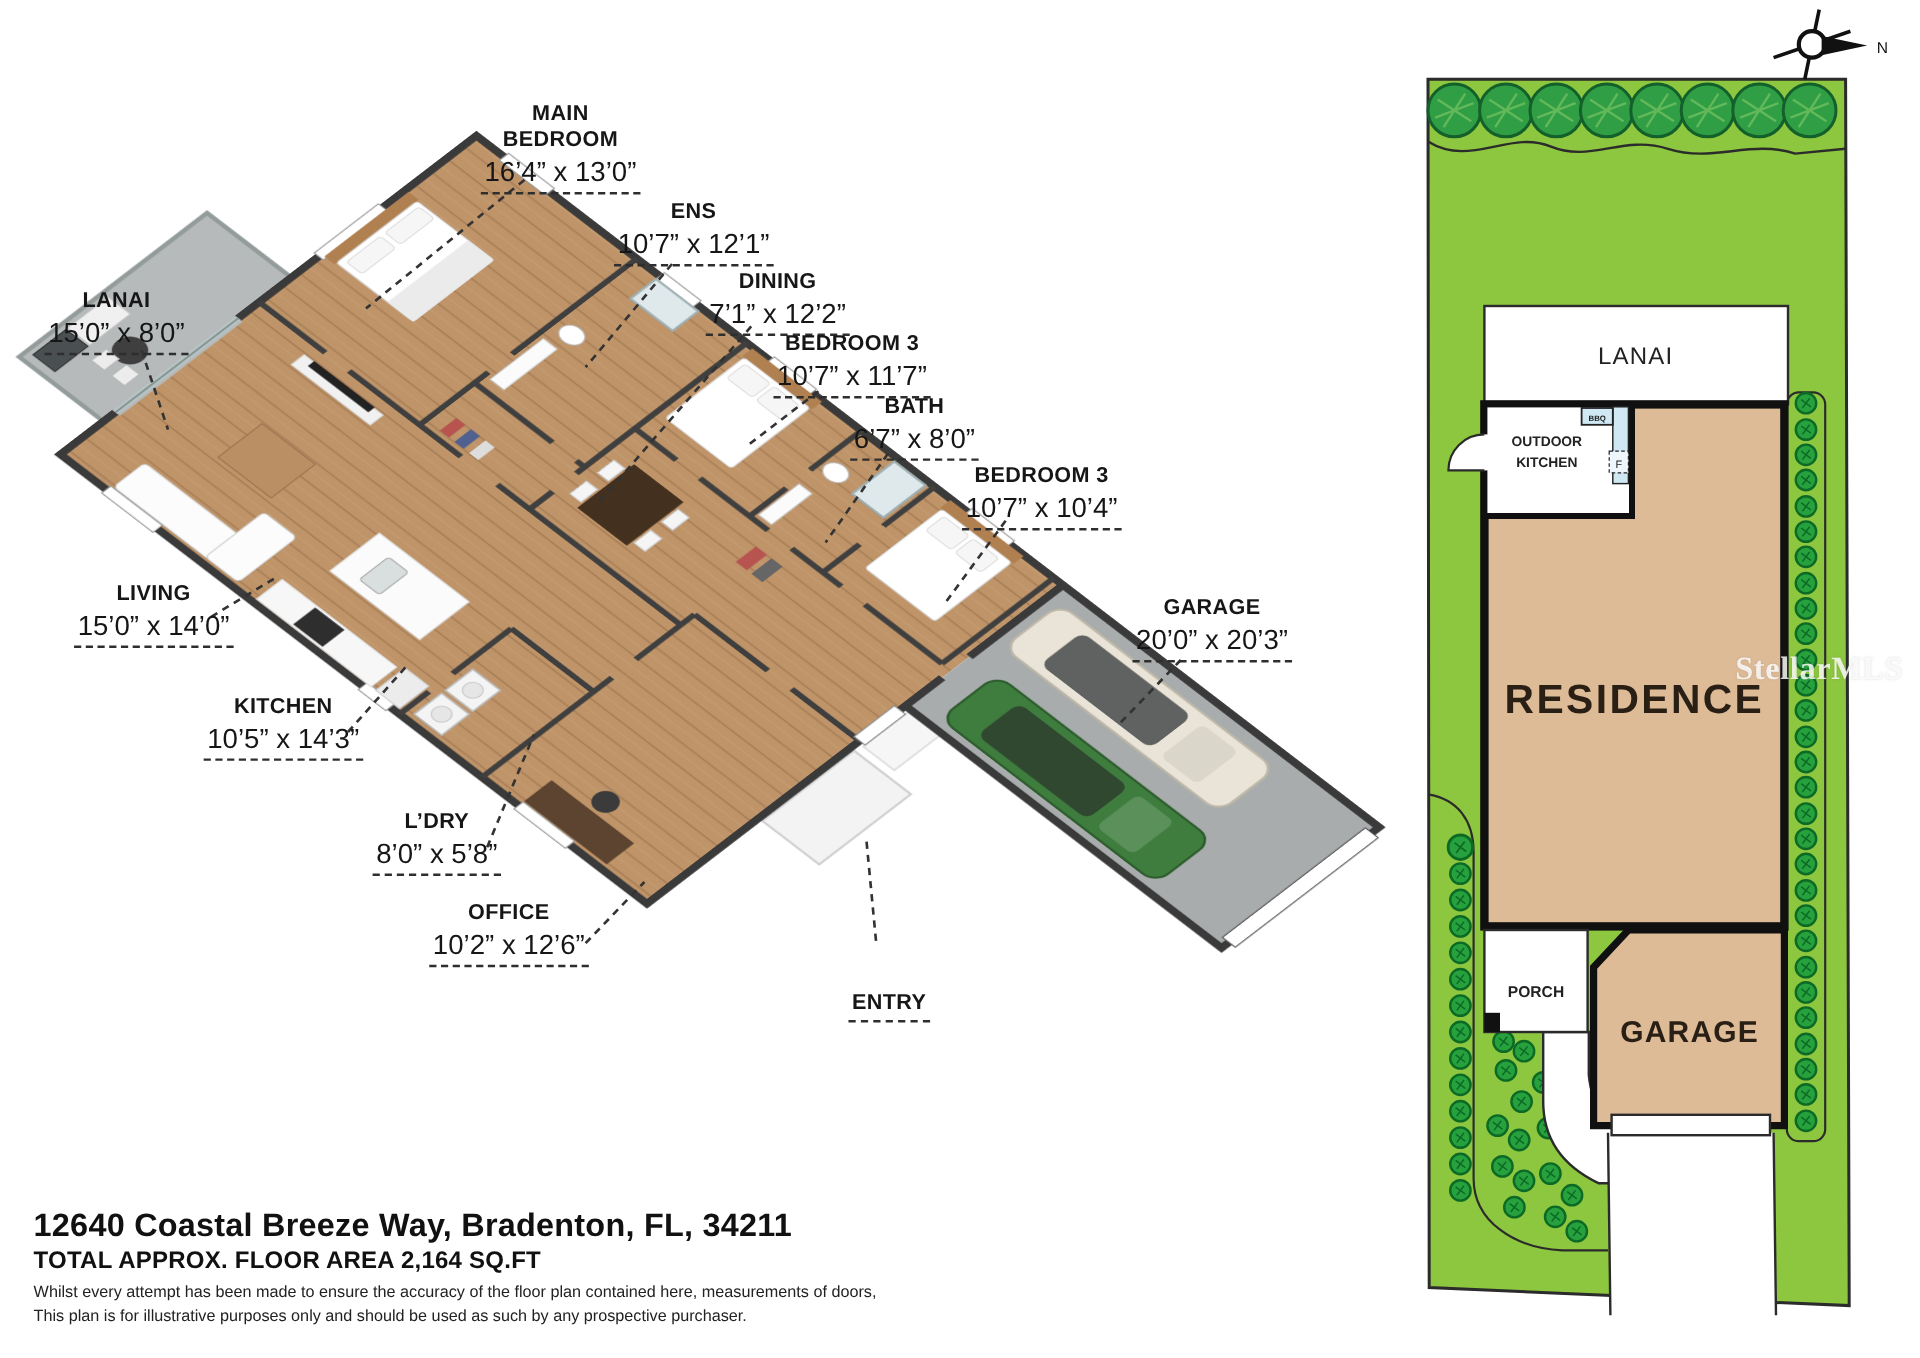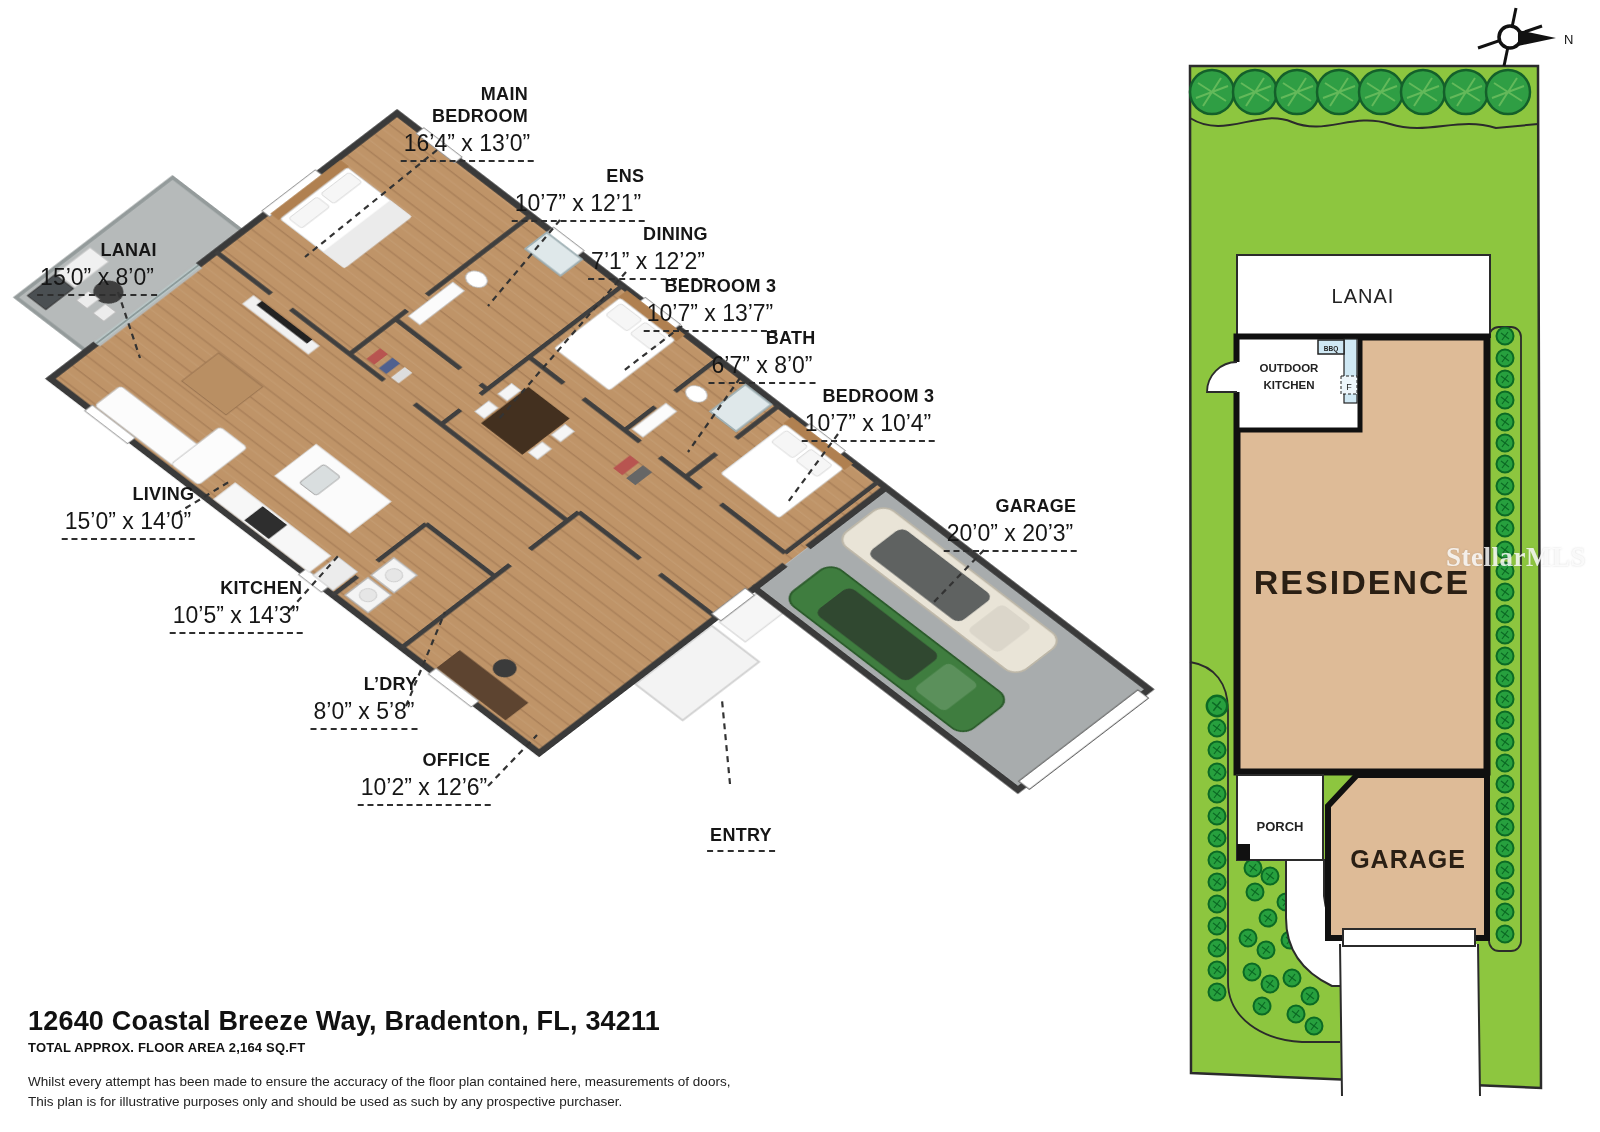--- a/index.html
+++ b/index.html
@@ -8,36 +8,36 @@
          font-family:"Liberation Sans",sans-serif;}
   
   .plan3d-wrap{position:absolute;left:340px;top:-45px;width:470px;height:1120px;
     transform-origin:50% 50%;
     transform:rotateX(40deg) rotateZ(-45deg) scale(1.08);
     z-index:1;}
   .plan3d-wrap svg{display:block;}
   
   .rlabel{position:absolute;transform:translateX(-50%);text-align:center;color:#161616;
           line-height:1.22;z-index:6;}
-  .rname{display:block;font-size:18px;font-weight:700;letter-spacing:.3px;white-space:nowrap;text-align:right;}
+  .rname{display:block;font-size:18px;font-weight:700;letter-spacing:.3px;white-space:nowrap;}
   .rlabel.wrap .rname{white-space:normal;width:122px;margin:0 auto;}
   .rdims{display:inline-block;font-size:23px;font-weight:400;border-bottom:2.5px dashed #2e2e2e;
          padding:0 3px 3px;margin-top:1px;white-space:nowrap;}
   .rlabel.nodims .rname{display:inline-block;border-bottom:2.5px dashed #2e2e2e;padding:0 3px 3px;margin-top:42px;}
   
   .overlay{position:absolute;left:0;top:0;z-index:5;pointer-events:none;}
   .siteplan{position:absolute;left:0;top:0;z-index:2;}
   .watermark{position:absolute;left:1446px;top:542px;z-index:7;font-size:27px;font-weight:600;
              color:rgba(255,255,255,.82);text-shadow:0 0 2px rgba(100,100,100,.25);
              letter-spacing:.5px;font-family:Liberation Serif, serif;}
   
   .footer{position:absolute;left:28px;top:1006px;z-index:6;color:#111;}
   .addr{font-size:27px;font-weight:700;letter-spacing:.2px;}
-  .area{font-size:13px;font-weight:700;margin-top:3px;letter-spacing:.2px;}
-  .disc{font-size:13.5px;color:#222;line-height:1.5;margin-top:17px;}
+  .area{font-size:20px;font-weight:700;margin-top:3px;letter-spacing:.2px;}
+  .disc{font-size:13.5px;color:#222;line-height:1.5;margin-top:4px;}
 </style>
 </head>
 <body>
 
 <div class="stage">
 
   <div class="plan3d-wrap">
     <svg width="470" height="1120" viewBox="0 0 470 1120">
       <defs>
         <pattern id="wood" width="18" height="18" patternUnits="userSpaceOnUse">
@@ -202,21 +202,21 @@
   <div class="rlabel" style="left:578px;top:166px;">
     <span class="rname">ENS</span>
     <span class="rdims">10’7” x 12’1”</span>
   </div>
   <div class="rlabel" style="left:648px;top:224px;">
     <span class="rname">DINING</span>
     <span class="rdims">7’1” x 12’2”</span>
   </div>
   <div class="rlabel" style="left:710px;top:276px;">
     <span class="rname">BEDROOM 3</span>
-    <span class="rdims">10’7” x 13’7”</span>
+    <span class="rdims">10’7” x 11’7”</span>
   </div>
   <div class="rlabel" style="left:762px;top:328px;">
     <span class="rname">BATH</span>
     <span class="rdims">6’7” x 8’0”</span>
   </div>
   <div class="rlabel" style="left:868px;top:386px;">
     <span class="rname">BEDROOM 3</span>
     <span class="rdims">10’7” x 10’4”</span>
   </div>
   <div class="rlabel" style="left:97px;top:240px;">

